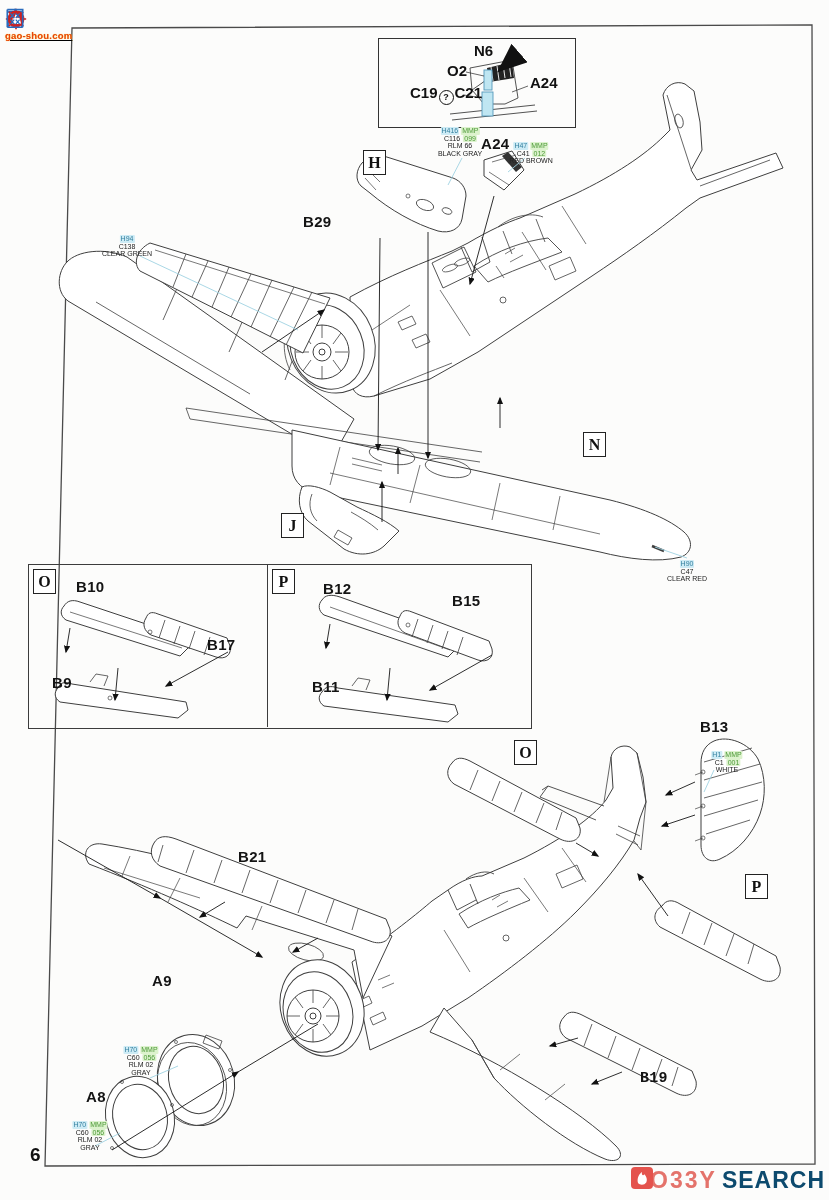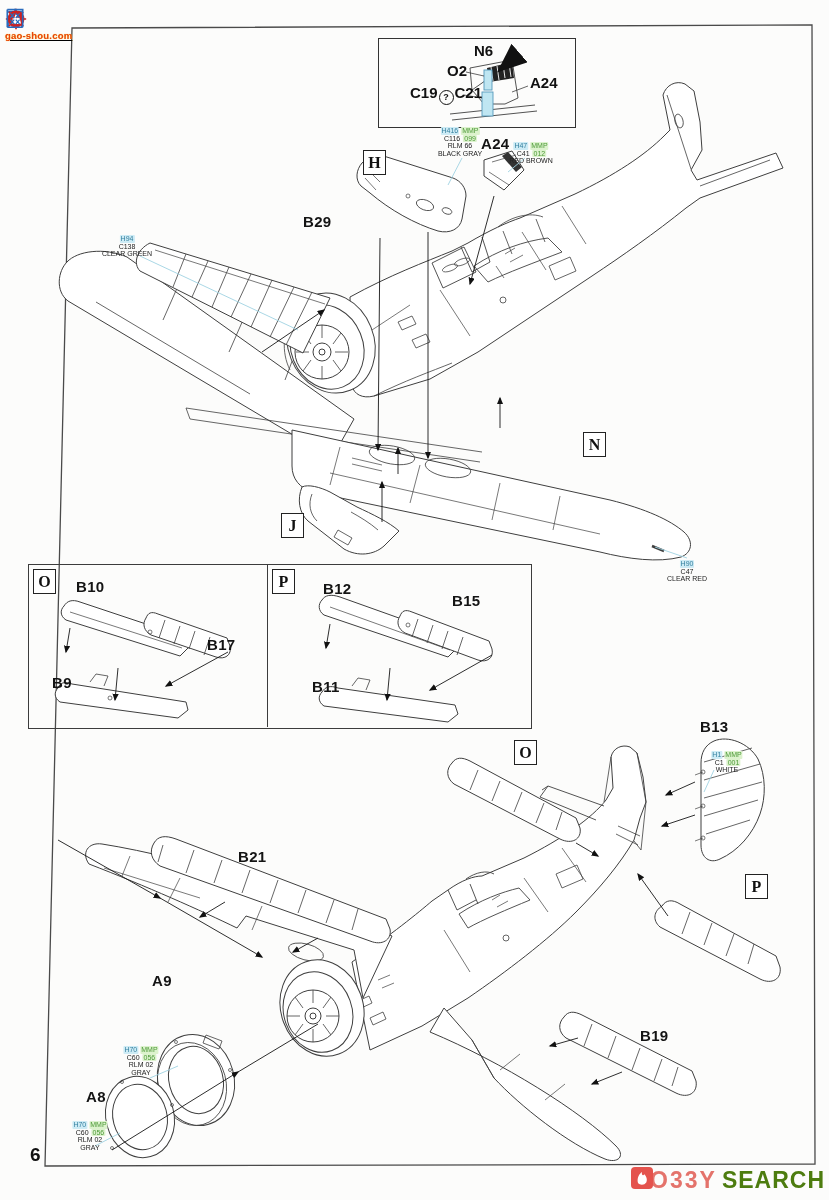--- a/index.html
+++ b/index.html
@@ -24,21 +24,21 @@
   #inset-box{position:absolute;left:378px;top:38px;width:196px;height:88px;border:1.6px solid #333;}
   #op-box{position:absolute;left:28px;top:564px;width:502px;height:163px;border:1.4px solid #3c3c3c;}
   #op-divider{position:absolute;left:267px;top:564px;height:163px;border-left:1.3px solid #3c3c3c;}
   #page-num{position:absolute;left:30px;top:1144px;font:700 19px "Liberation Sans",sans-serif;color:#111;}
   #watermark{position:absolute;left:5px;top:8px;width:90px;text-decoration:underline;}
   #wm-row{display:flex;align-items:center;gap:1px;height:20px;}
   #wm-domain{font:700 9.5px "Liberation Sans",sans-serif;color:#e8430d;
              text-shadow:0 0 1px #f7c51e;letter-spacing:.2px;margin-top:2px;}
   #brand{position:absolute;right:4px;top:1167px;display:flex;align-items:center;gap:5px;}
   #brand .w1{font:700 23px "Liberation Sans",sans-serif;color:#e4736b;letter-spacing:2px;}
-  #brand .w2{font:700 23px "Liberation Sans",sans-serif;color:#4d7c0f;letter-spacing:1px;text-align:center;}
+  #brand .w2{font:700 23px "Liberation Sans",sans-serif;color:#0c4a6e;letter-spacing:1px;text-align:center;}
 </style>
 </head>
 <body>
 
 <div id="page">
 
   <svg width="829" height="1200" viewBox="0 0 829 1200">
     <defs>
       <marker id="ah" markerWidth="9" markerHeight="8" refX="7" refY="3.5" orient="auto">
         <path d="M0,0 L8.5,3.5 L0,7 Z" fill="#111"></path>
@@ -257,21 +257,21 @@
       <div class="plabel" style="left: 303px; top: 213px;">B29</div>
       <div class="plabel" style="left: 481px; top: 135px;">A24</div>
       <div class="plabel" style="left: 76px; top: 578px;">B10</div>
       <div class="plabel" style="left: 207px; top: 592px; margin-top: 44px;">B17</div>
       <div class="plabel" style="left: 52px; top: 674px;">B9</div>
       <div class="plabel" style="left: 323px; top: 580px;">B12</div>
       <div class="plabel" style="left: 452px; top: 592px;">B15</div>
       <div class="plabel" style="left: 312px; top: 678px;">B11</div>
       <div class="plabel" style="left: 700px; top: 718px;">B13</div>
       <div class="plabel" style="left: 238px; top: 848px;">B21</div>
-      <div class="plabel" style="left: 640px; top: 1027px;">B19</div>
+      <div class="plabel" style="left: 640px; top: 1070px; font-family: Liberation Mono, monospace;">B19</div>
       <div class="plabel" style="left: 152px; top: 972px; text-align: right;">A9</div>
       <div class="plabel" style="left: 86px; top: 1088px;">A8</div>
       <div class="lmark" style="left: 363px; top: 150px;">H</div>
       <div class="lmark" style="left: 583px; top: 432px;">N</div>
       <div class="lmark" style="left: 281px; top: 513px;">J</div>
       <div class="lmark" style="left: 33px; top: 569px;">O</div>
       <div class="lmark" style="left: 272px; top: 569px;">P</div>
       <div class="lmark" style="left: 514px; top: 740px;">O</div>
       <div class="lmark" style="left: 745px; top: 874px;">P</div>
       <div class="callout" style="left: 460px; top: 127px;">

